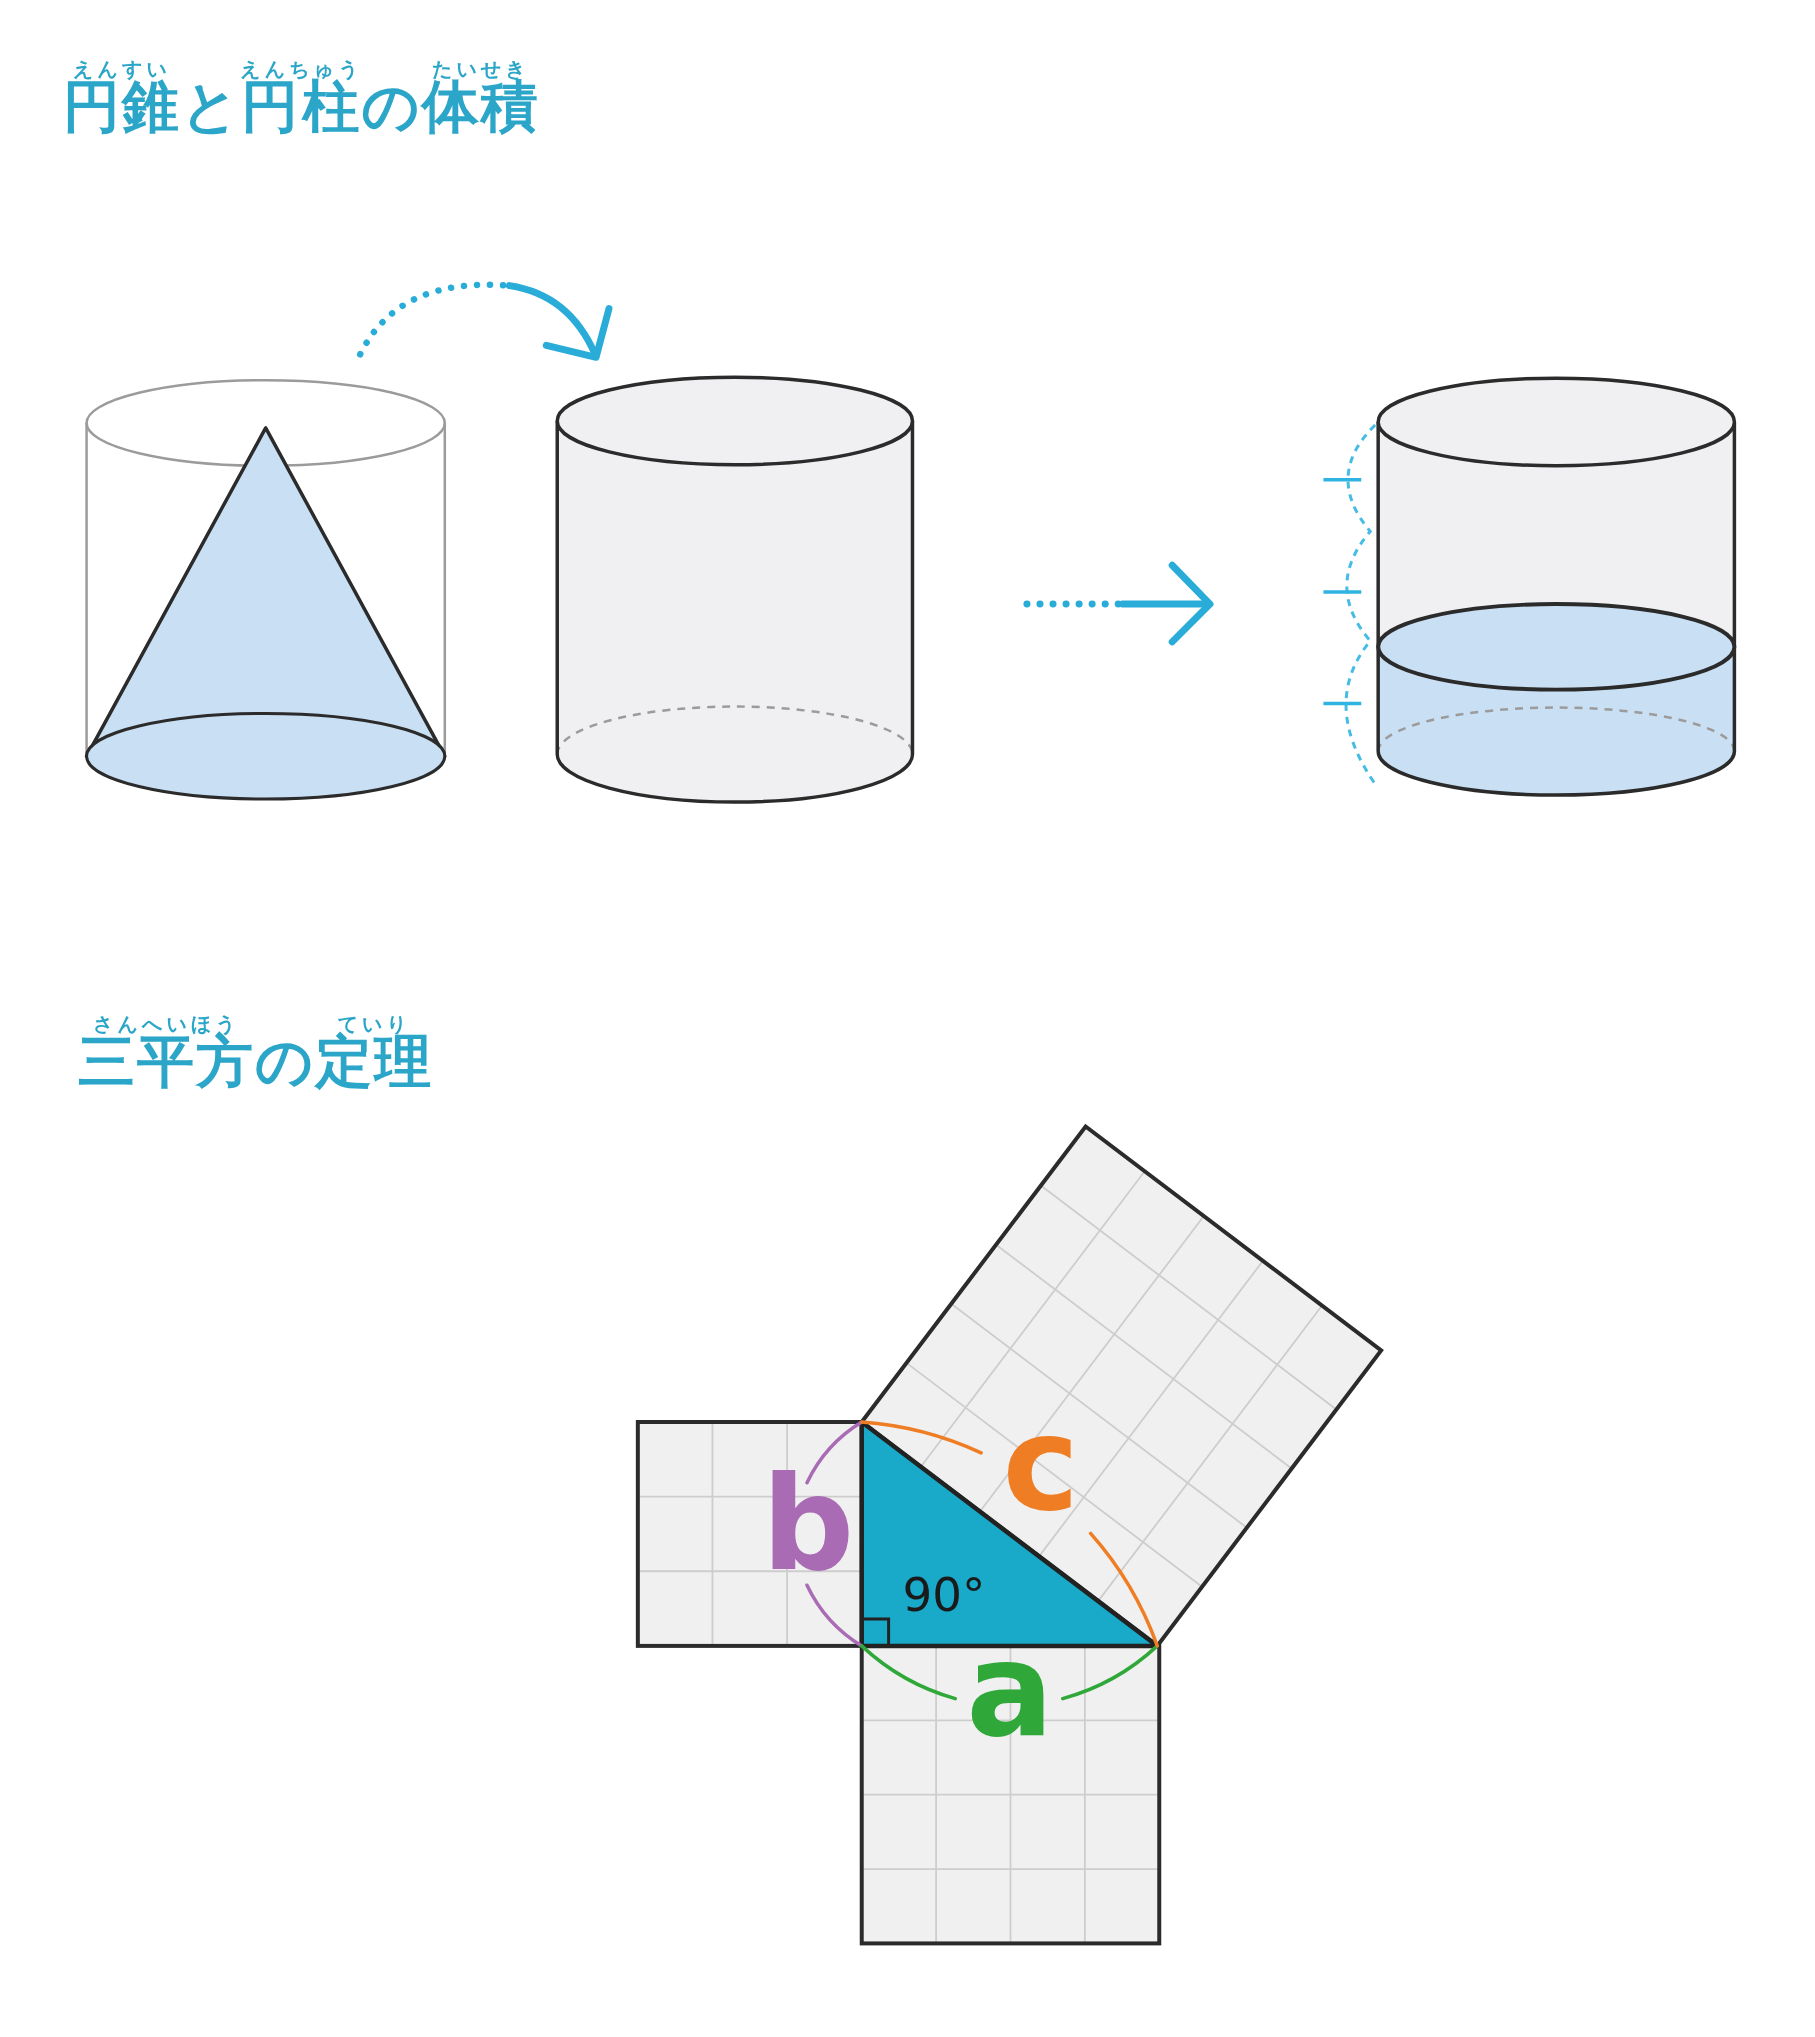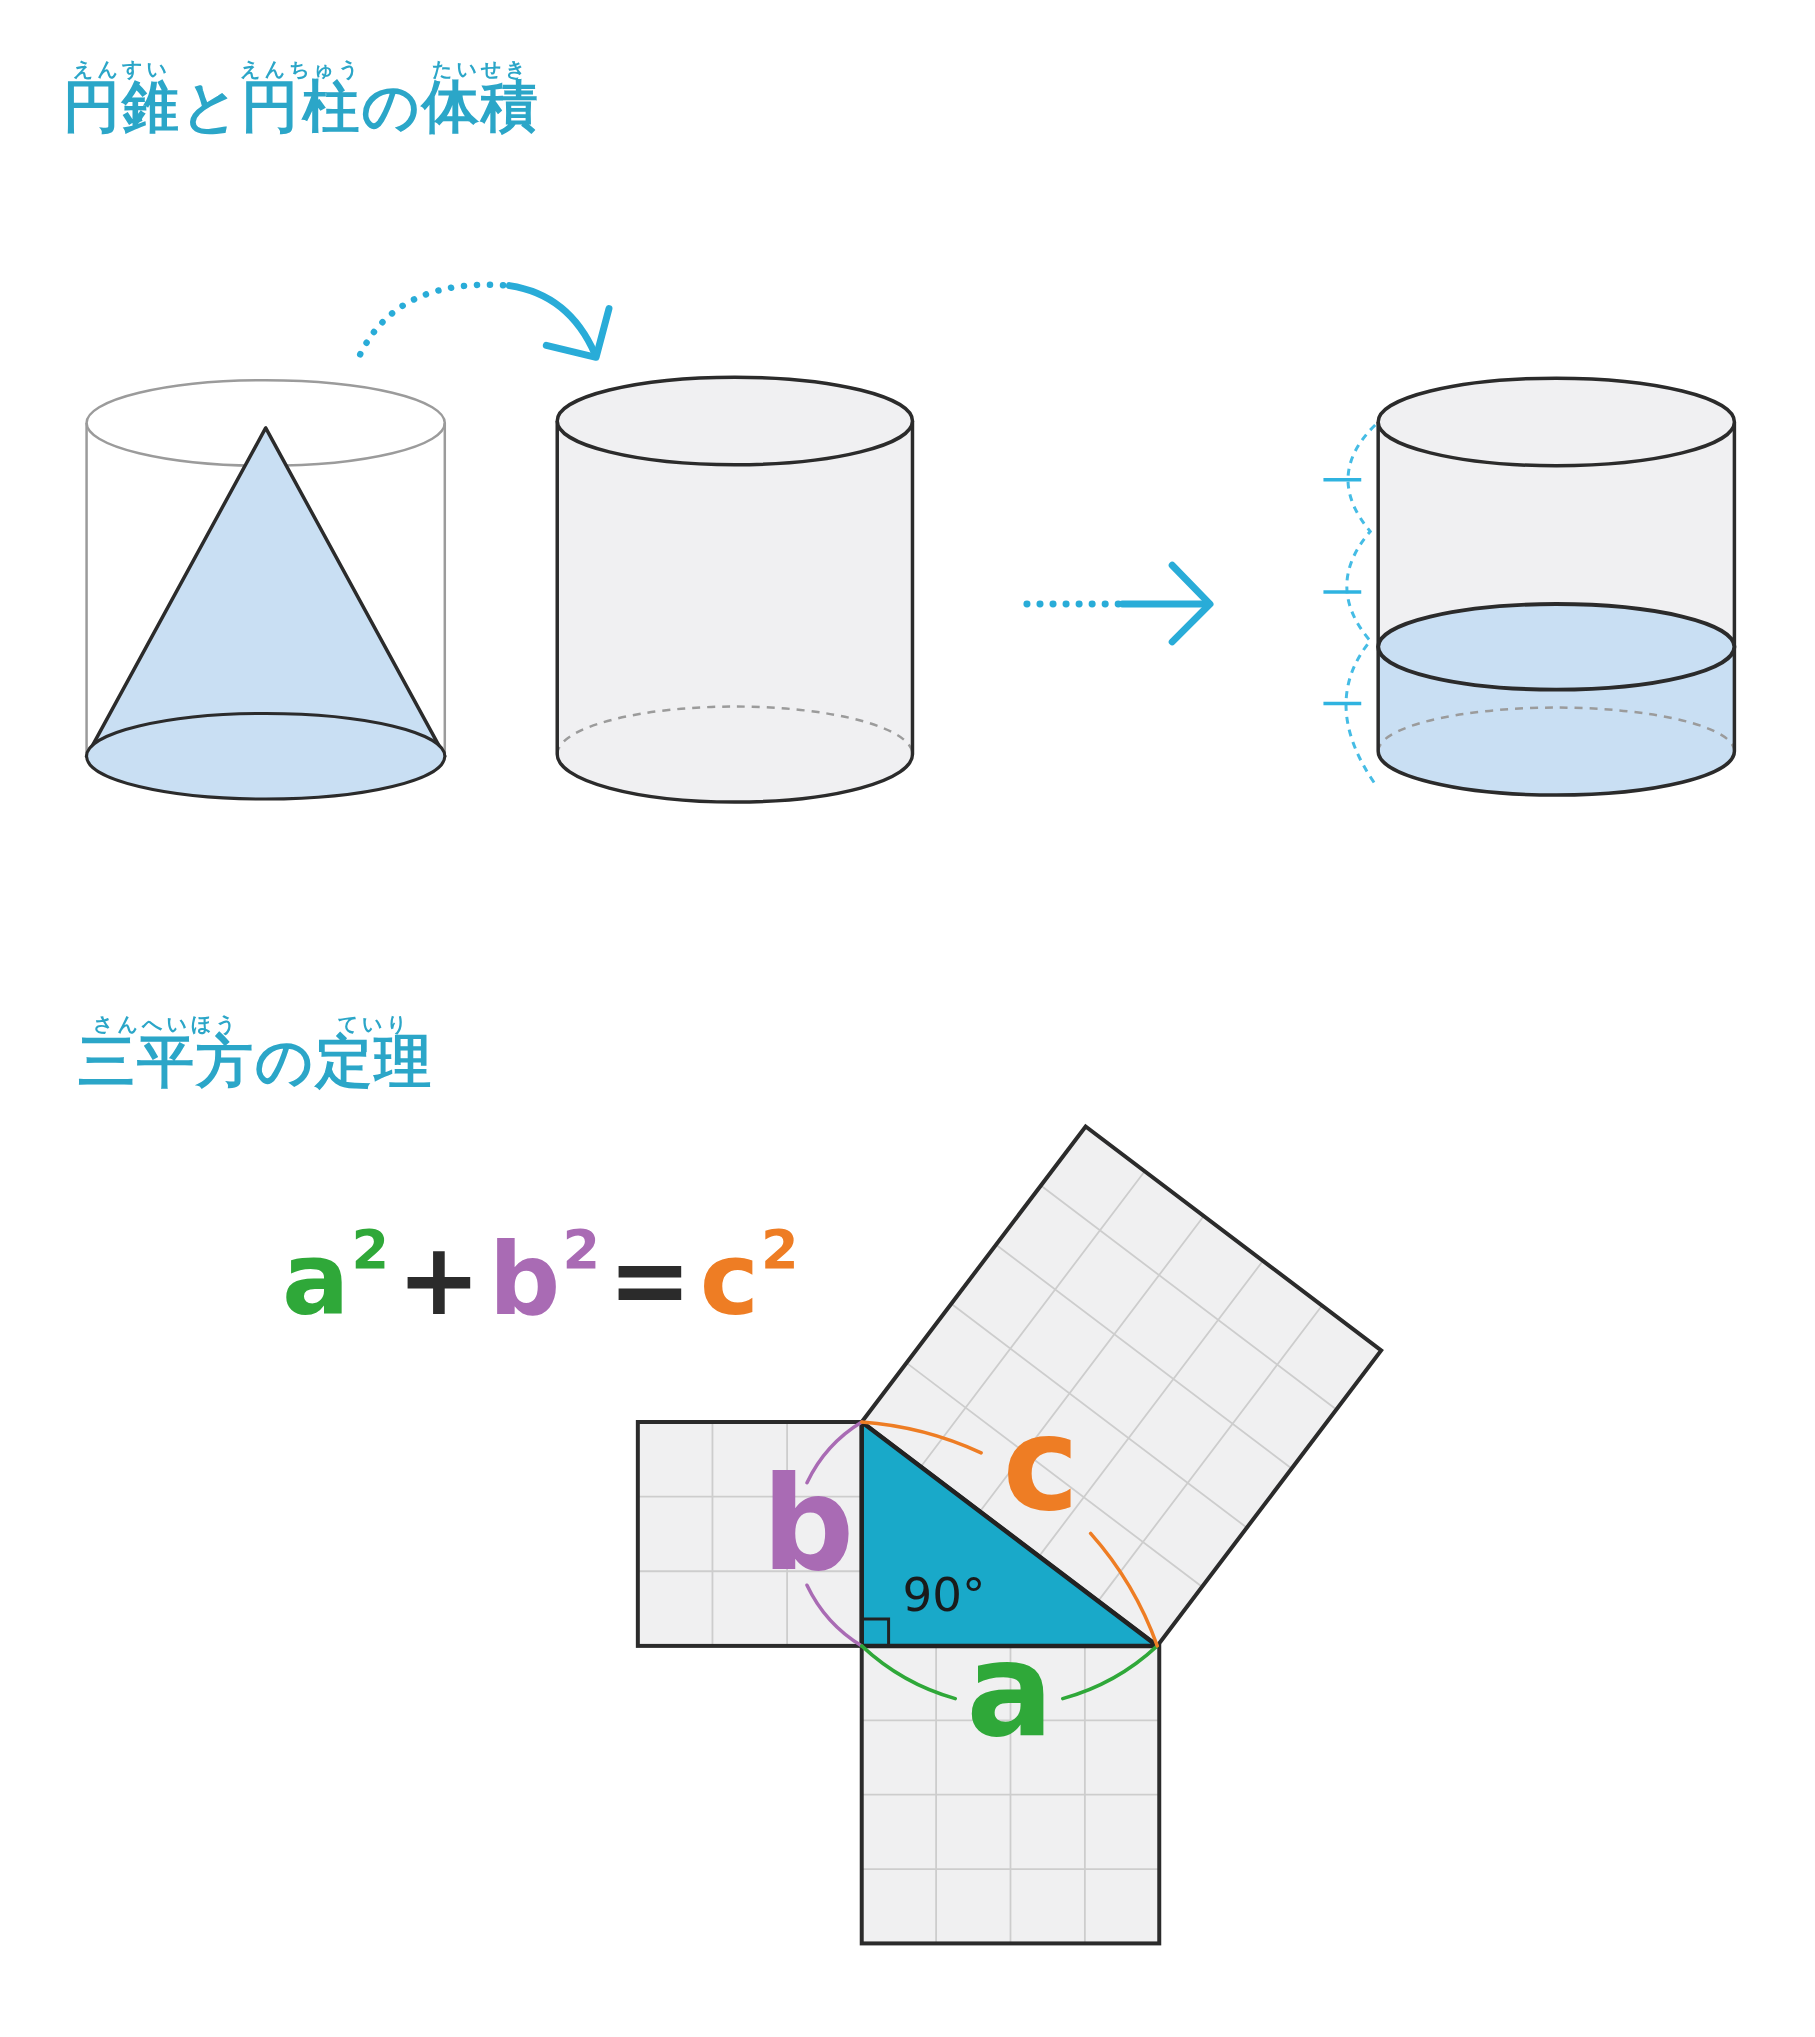--- a/index.html
+++ b/index.html
@@ -106,18 +106,15 @@
 </svg>
 
 <div id="title1" class="jp-title">
   <ruby><span>円錐</span><rt>えんすい</rt></ruby><span>と</span><ruby><span>円柱</span><rt>えんちゅう</rt></ruby><span>の</span><ruby><span>体積</span><rt>たいせき</rt></ruby>
 </div>
 
 <div id="title2" class="jp-title">
   <ruby><span>三平方</span><rt>さんへいほう</rt></ruby><span>の</span><ruby><span>定理</span><rt>ていり</rt></ruby>
 </div>
 
-<div class="formula">
-  <span class="f-a">a</span><span class="f-a sup">2</span><span class="f-op">+</span><span class="f-b">b</span><span class="f-b sup">2</span><span class="f-op">=</span><span class="f-c">c</span><span class="f-c sup">2</span>
-</div>
 
 </div>
 
 
 </body></html>

